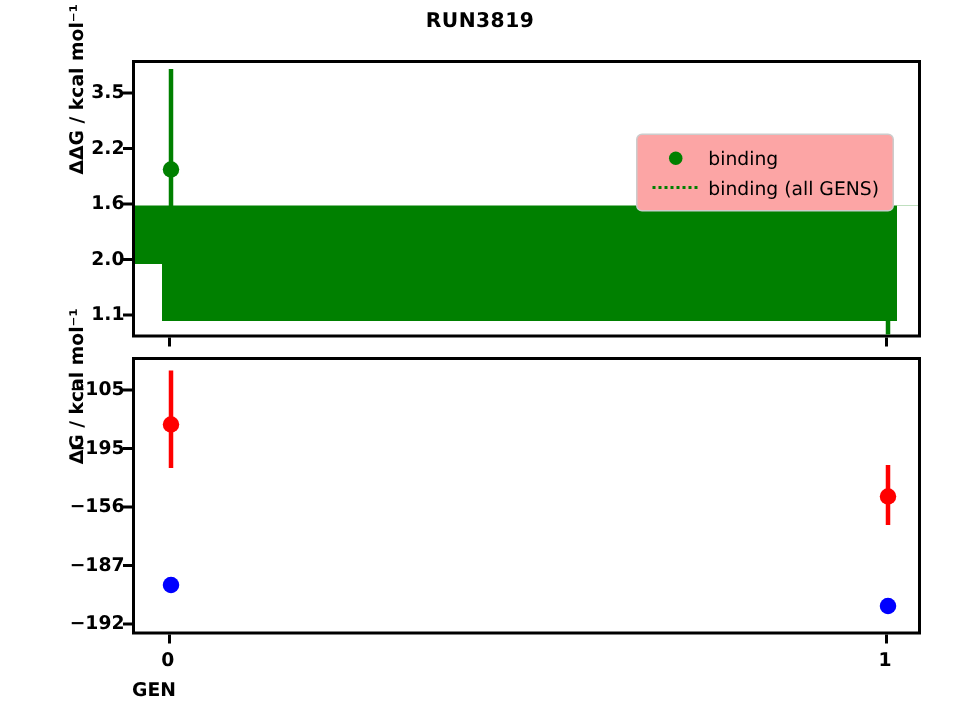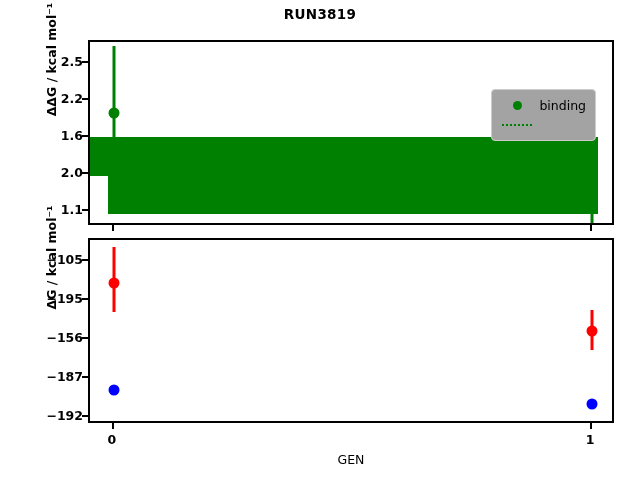--- a/index.html
+++ b/index.html
@@ -94,23 +94,23 @@
     color: #000000;
     text-align: center;
   }
   #ylabel-top    { left: -39px; top: 52px;  width: 180px; }
   #ylabel-bottom { left: -39px; top: 250px; width: 180px; }
   #xlabel {
     position: absolute;
     left: 88px;
     top: 452px;
     width: 526px;
-    text-align: center;
-    font-size: 12.5px;
-    font-weight: normal;
+    text-align: left;
+    font-size: 12.5px;
+    font-weight: bold;
     color: #000000;
   }
 
   
   .plot-area {
     position: absolute;
     left: 0; top: 0;
     width: 100%; height: 100%;
   }
   .errbar {
@@ -127,21 +127,21 @@
     transform: translate(-50%, -50%);
   }
   .band {
     position: absolute;
   }
 
   
   .legend {
     position: absolute;
     box-sizing: border-box;
-    background: #a3a3a3;
+    background: #fca5a5;
     border: 1px solid #cccccc;
     border-radius: 4px;
     padding: 5px 9px 5px 7px;
   }
   .legend-row {
     display: flex;
     align-items: center;
     height: 20px;
   }
   .legend-key {
@@ -196,20 +196,21 @@
         <div class="legend-row">
           <div class="legend-key">
             <span class="legend-dot" style="background: rgb(0, 128, 0);"></span>
           </div>
           <span class="legend-label">binding</span>
         </div>
         <div class="legend-row">
           <div class="legend-key">
             <span class="legend-dotted" style="border-top-color: rgb(0, 128, 0);"></span>
           </div>
+          <span class="legend-label">binding (all GENS)</span>
         </div>
       </div>
   </div>
 
   <div id="ylabel-bottom" class="ylabel">
     <span>ΔG / kcal mol⁻¹</span>
   </div>
 
   <div id="axes-bottom" class="axes">
     <div class="plot-area" id="bottom-plot">
@@ -222,21 +223,21 @@
         <div class="errbar" style="left: 502.091px; top: 70.1053px; height: 40.1158px; background: rgb(255, 0, 0);"></div>
         <div class="marker" style="left: 502.091px; top: 90.7474px; background: rgb(255, 0, 0);"></div>
       </div>
 
   </div>
 
   <div id="xlabel">GEN</div>
 
 <div class="ytick-wrap" style="top: 60.72px; position: absolute; left: 88px;">
       <div class="ytick"></div>
-      <div class="yticklabel">2.5</div>
+      <div class="yticklabel">3.5</div>
     </div>
     <div class="ytick-wrap" style="top: 97.72px; position: absolute; left: 88px;">
       <div class="ytick"></div>
       <div class="yticklabel">2.2</div>
     </div>
     <div class="ytick-wrap" style="top: 134.72px; position: absolute; left: 88px;">
       <div class="ytick"></div>
       <div class="yticklabel">1.6</div>
     </div>
     <div class="ytick-wrap" style="top: 171.72px; position: absolute; left: 88px;">

